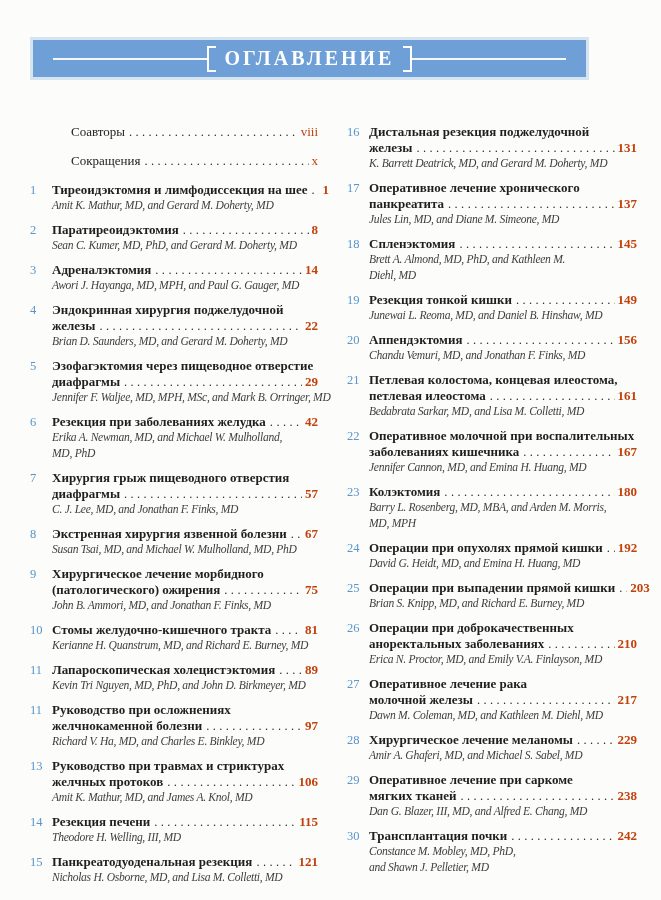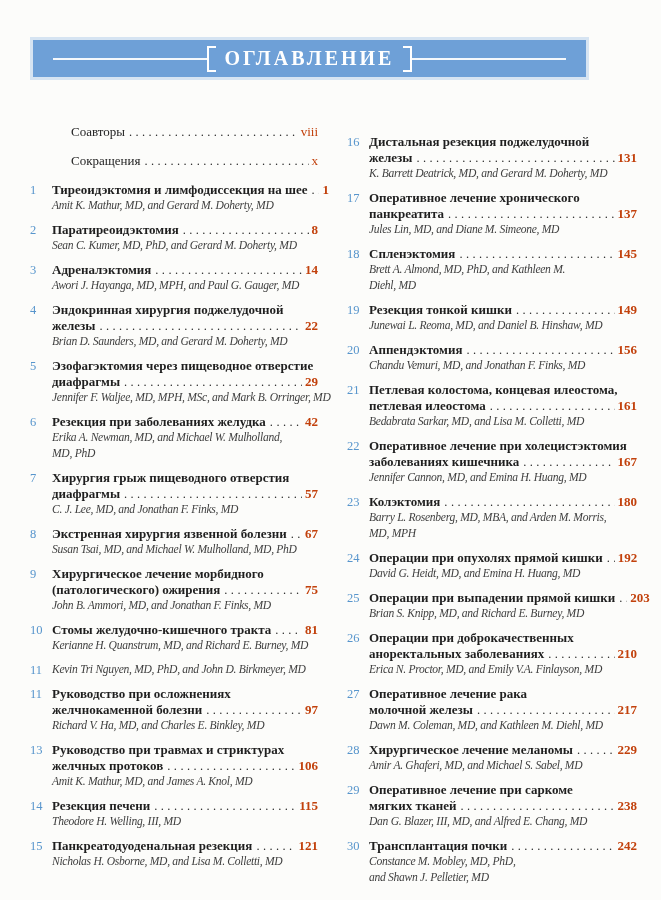--- a/index.html
+++ b/index.html
@@ -48,21 +48,21 @@
 
   
   .columns {
     position: absolute;
     left: 30px; top: 124px;
     width: 607px;
     display: flex;
     gap: 29px;
   }
   .col { width: 288px; flex-shrink: 0; }
-  .col.right { width: 290px; margin-top: 10px; }
+  .col.right { width: 290px; }
 
   
   .front-entry {
     display: flex;
     align-items: baseline;
     margin-bottom: 13px;
     padding-left: 5px;
     font-size: 13px;
     line-height: 16px;
     margin-left: 36px;
@@ -258,20 +258,25 @@
               <span class="ttext">Стомы желудочно-кишечного тракта</span>
               <span class="dots"></span>
               <span class="pnum">81</span>
             </div>
             <div class="authors-line">Kerianne H. Quanstrum, MD, and Richard E. Burney, MD</div>
           </div>
         </div>
         <div class="entry">
           <span class="num">11</span>
           <div class="entry-body">
+            <div class="tline last">
+              <span class="ttext">Лапароскопическая холецистэктомия</span>
+              <span class="dots"></span>
+              <span class="pnum">89</span>
+            </div>
             <div class="authors-line">Kevin Tri Nguyen, MD, PhD, and John D. Birkmeyer, MD</div>
           </div>
         </div>
         <div class="entry">
           <span class="num">11</span>
           <div class="entry-body">
             <div class="tline">Руководство при осложнениях</div>
             <div class="tline last">
               <span class="ttext">желчнокаменной болезни</span>
               <span class="dots"></span>
@@ -382,21 +387,21 @@
               <span class="ttext">петлевая илеостома</span>
               <span class="dots"></span>
               <span class="pnum">161</span>
             </div>
             <div class="authors-line">Bedabrata Sarkar, MD, and Lisa M. Colletti, MD</div>
           </div>
         </div>
         <div class="entry">
           <span class="num">22</span>
           <div class="entry-body">
-            <div class="tline">Оперативное лечение при холецистэктомия</div>
+            <div class="tline">Оперативное молочной при воспалительных</div>
             <div class="tline last">
               <span class="ttext">заболеваниях кишечника</span>
               <span class="dots"></span>
               <span class="pnum">167</span>
             </div>
             <div class="authors-line">Jennifer Cannon, MD, and Emina H. Huang, MD</div>
           </div>
         </div>
         <div class="entry">
           <span class="num">23</span>

